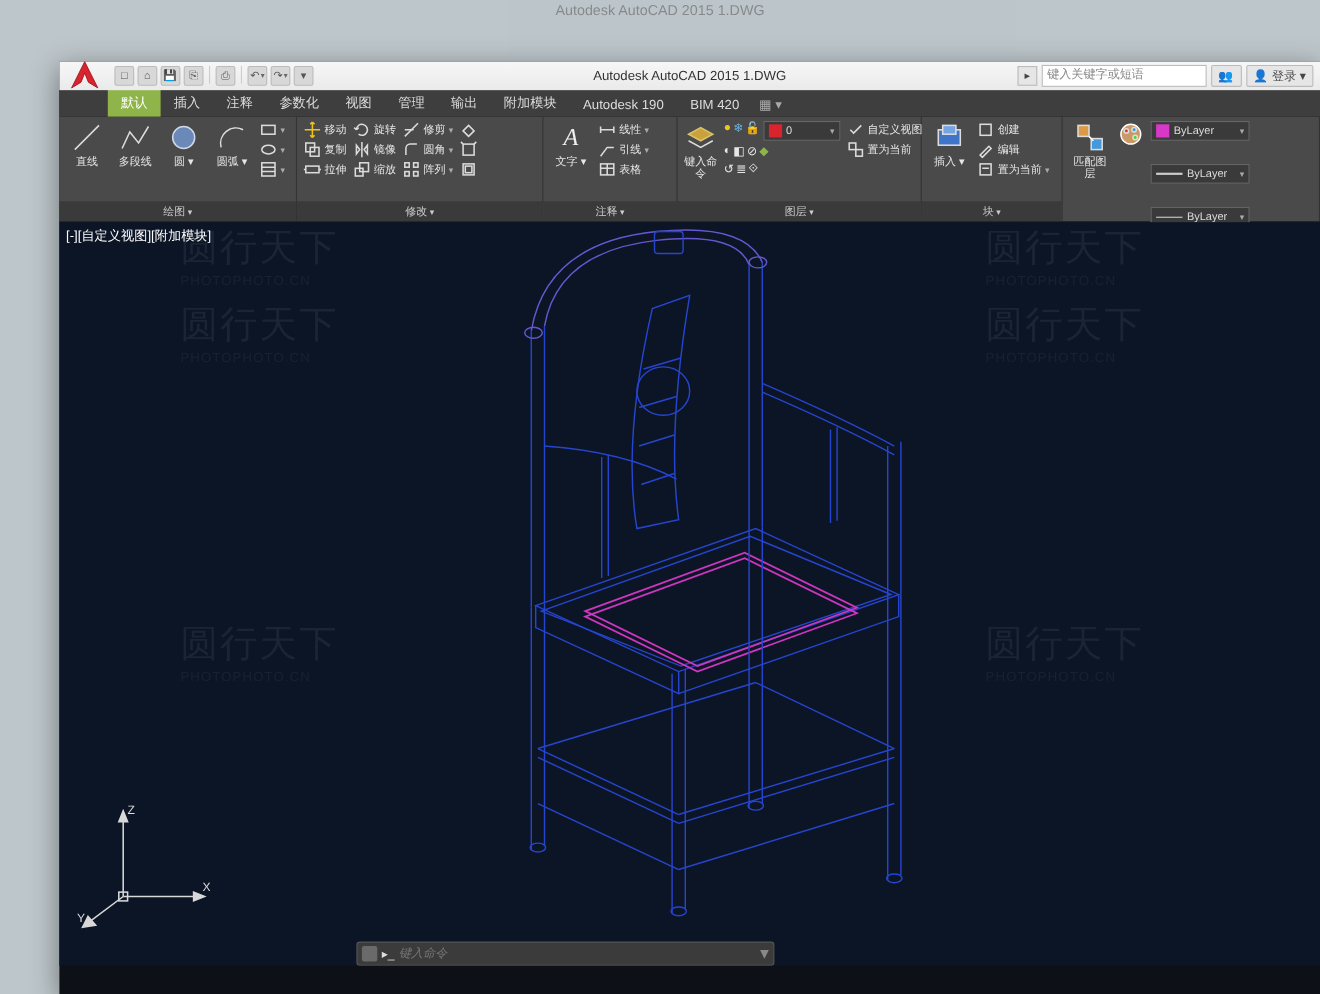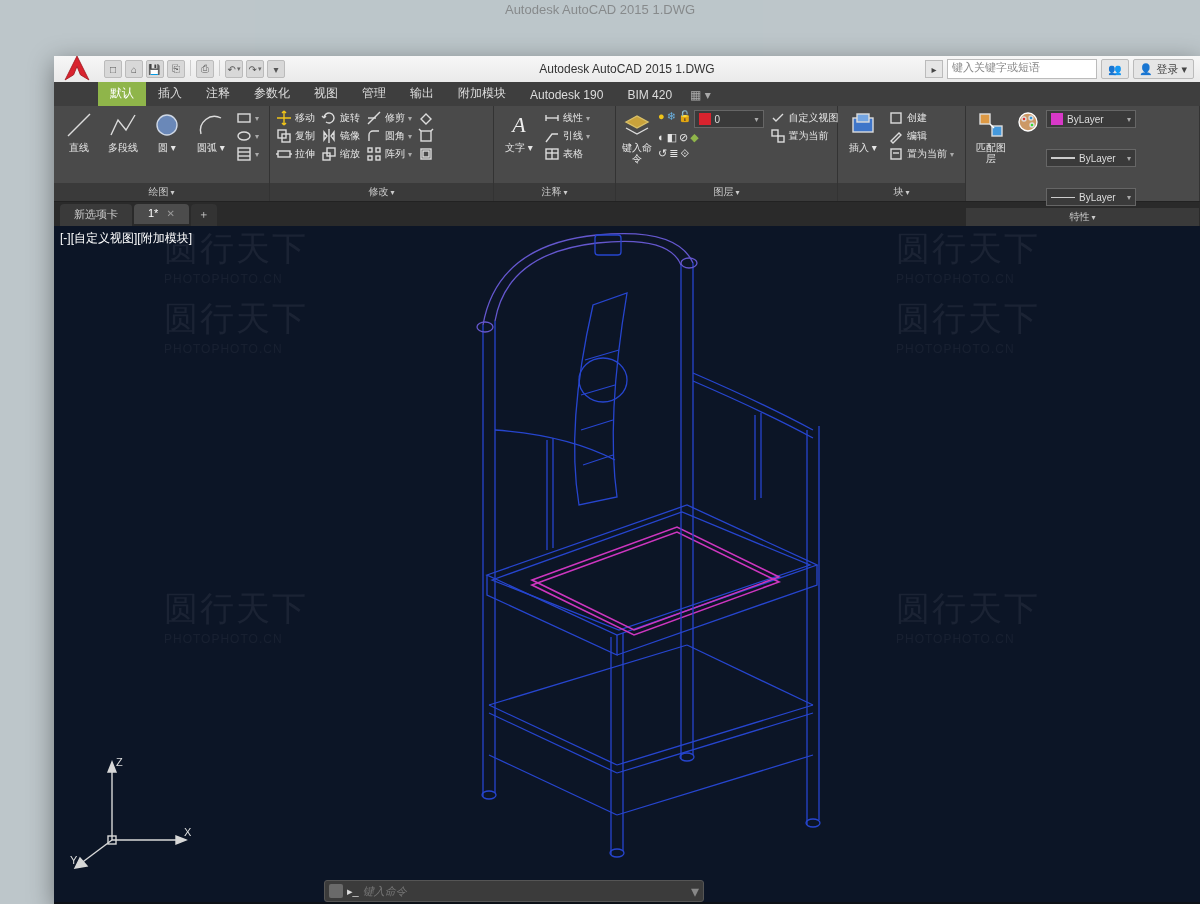--- a/index.html
+++ b/index.html
@@ -488,25 +488,20 @@
           <div class="combo">
               <span style="border-top:1px solid #ccc;width:24px;display:inline-block;margin-right:4px"></span>
               <span>ByLayer</span>
             </div>
         </div>
       </div>
       <div class="panel-title">特性</div>
     </div>
   </div>
 
-  <div class="doctabs">
-    <div class="doctab">新选项卡</div>
-    <div class="doctab active"><span>1*</span><span class="x">✕</span></div>
-    <div class="doctab plus">＋</div>
-  </div>
 
   <div class="canvas">
     <div class="viewlabel">[-][自定义视图][附加模块]</div>
 
     <div class="watermark" style="left:110px;top:70px">圆行天下<span class="wm-sub">PHOTOPHOTO.CN</span></div>
     <div class="watermark" style="right:160px;top:70px">圆行天下<span class="wm-sub">PHOTOPHOTO.CN</span></div>
     <div class="watermark" style="left:110px;top:360px">圆行天下<span class="wm-sub">PHOTOPHOTO.CN</span></div>
     <div class="watermark" style="right:160px;top:360px">圆行天下<span class="wm-sub">PHOTOPHOTO.CN</span></div>
     <div class="watermark" style="left:110px;bottom:50px">圆行天下<span class="wm-sub">PHOTOPHOTO.CN</span></div>
     <div class="watermark" style="right:160px;bottom:50px">圆行天下<span class="wm-sub">PHOTOPHOTO.CN</span></div>

